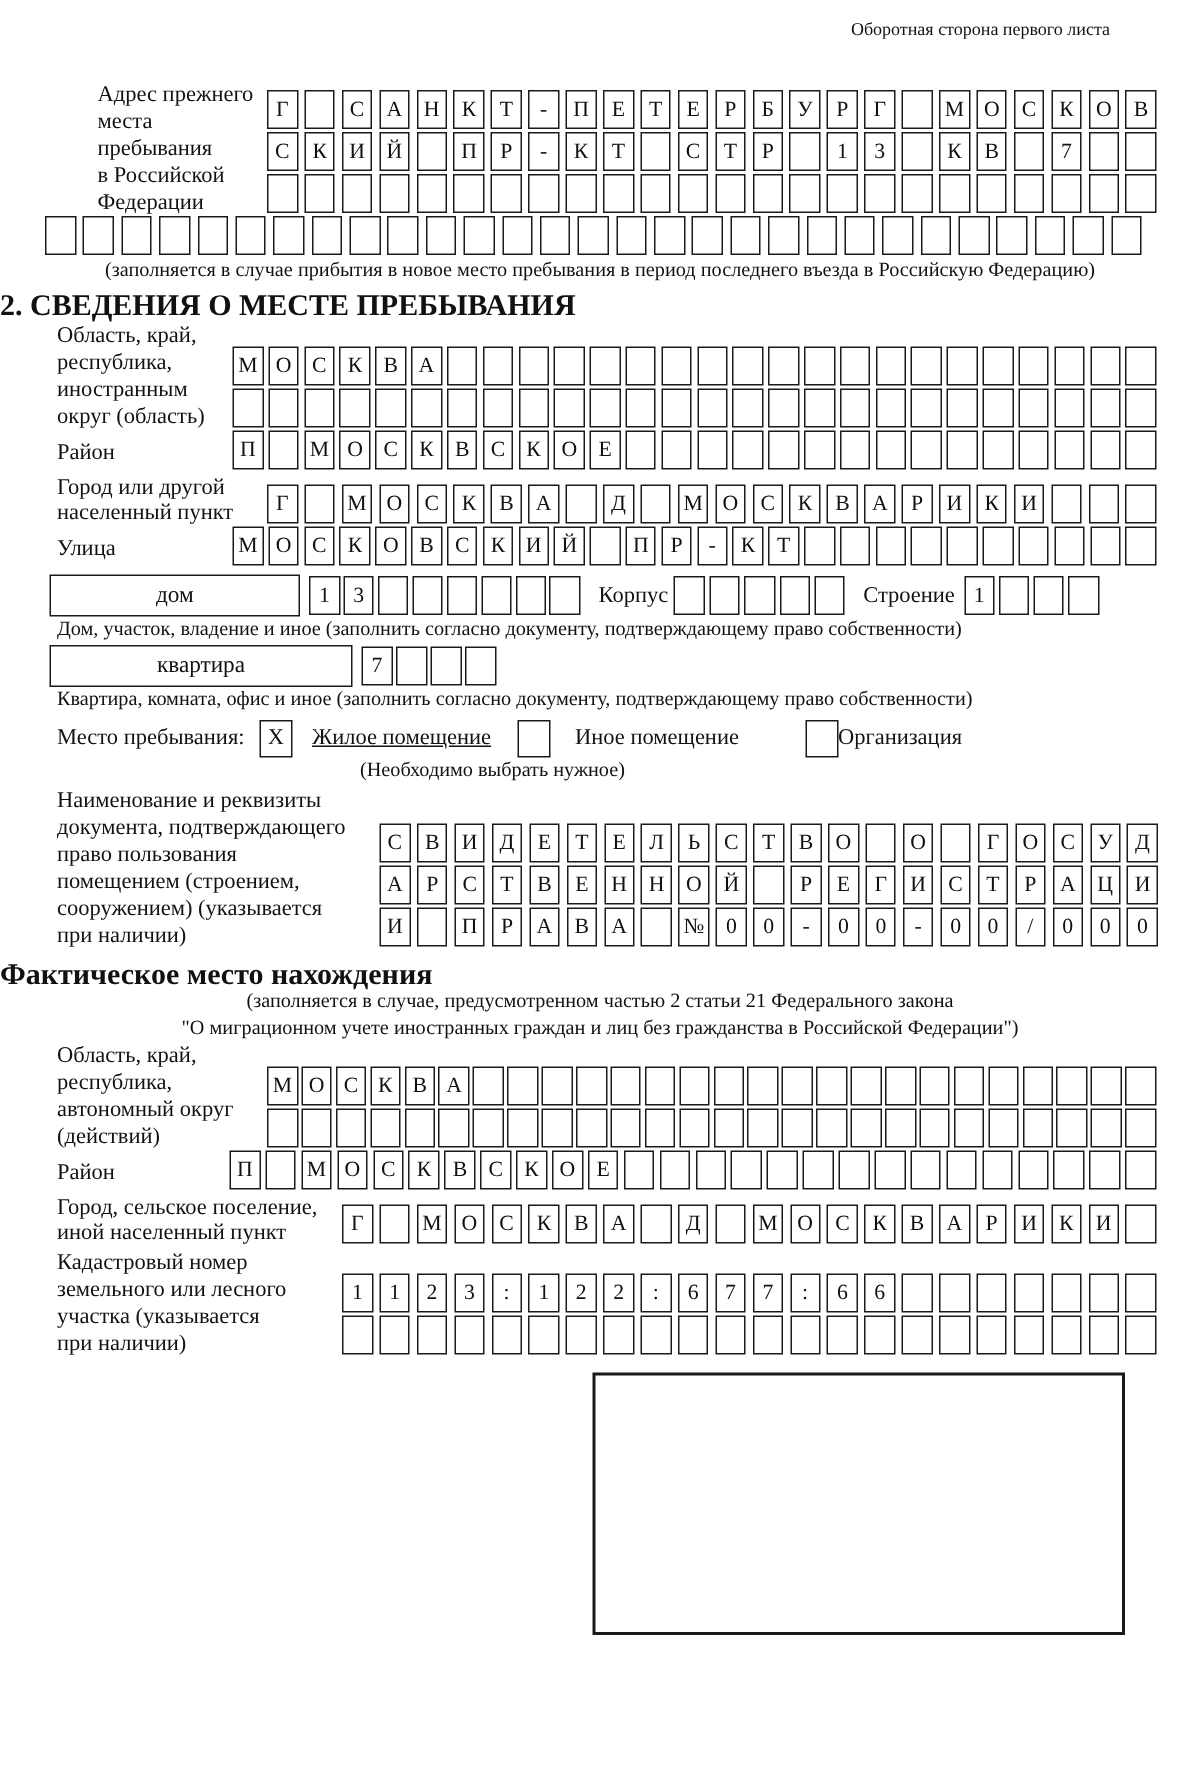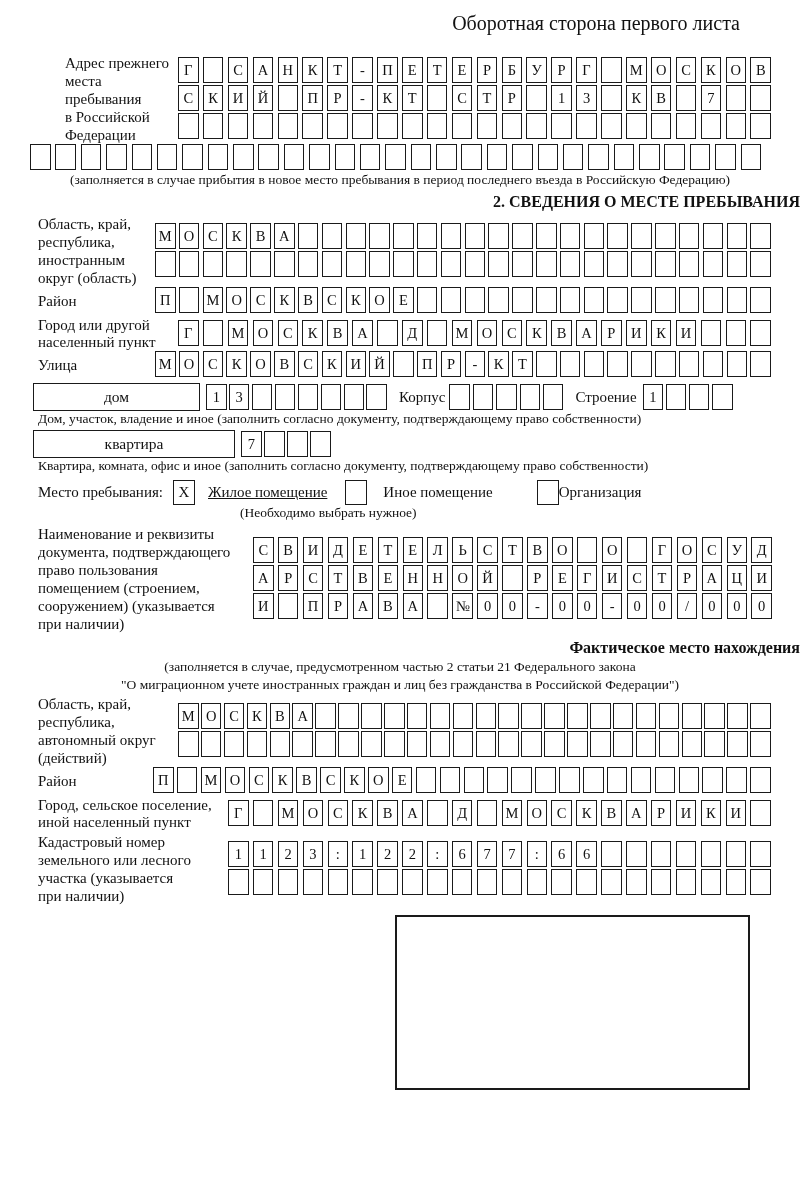--- a/index.html
+++ b/index.html
@@ -3,36 +3,36 @@
 <meta charset="utf-8">
 <style>
   * { margin:0; padding:0; box-sizing:border-box; }
   html,body { background:#ffffff; }
   .page {
     position:relative; width:800px; height:1180px; margin:0 auto;
     background:#ffffff; color:#111;
     font-family:"Liberation Serif","DejaVu Serif",serif;
     overflow:hidden; padding-top:12px;
   }
-  .header-note { text-align:right; margin-right:60px; font-size:20px; height:20px; }
-  .frow { display:flex; align-items:center; }
+  .header-note { text-align:right; margin-right:60px; font-size:12px; height:20px; }
+  .frow { display:flex; align-items:flex-end; }
   .flabel { font-size:15px; line-height:18px; }
   .cells { display:flex; justify-content:space-between; margin-bottom:2px; }
   .cell {
     width:20.5px; height:26px; border:1.8px solid #1a1a1a; background:#fff;
     display:flex; align-items:center; justify-content:center;
     font-size:14.5px; line-height:1; flex:none;
   }
   .c24 { width:593px; } .c26 { width:616px; } .c29 { width:731px; }
   .c21 { width:519px; } .c22 { width:543px; }
   .c8 { width:181px; } .c5 { width:114px; } .c4 { width:90px; }
   .caption { font-size:13.5px; height:17px; }
   .caption-center { text-align:center; }
   .caption-left { margin-left:38px; }
-  .sec-title { text-align:right; font-weight:bold; font-size:16px; height:20px; margin-top:4px; }
+  .sec-title { text-align:left; font-weight:bold; font-size:20px; height:20px; margin-top:4px; }
   .widebox {
     border:1.9px solid #1a1a1a; height:28px; display:flex; align-items:center;
     justify-content:center; font-size:15.5px; flex:none;
   }
   .inline-lbl { font-size:15px; line-height:26px; white-space:nowrap; }
   .chkbox {
     width:22px; height:25px; border:1.9px solid #1a1a1a; flex:none;
     display:flex; align-items:center; justify-content:center; font-size:15px;
   }
   .stamp-box { margin-left:395px; width:355px; height:175px; border:2.2px solid #1a1a1a; margin-top:10px; }

